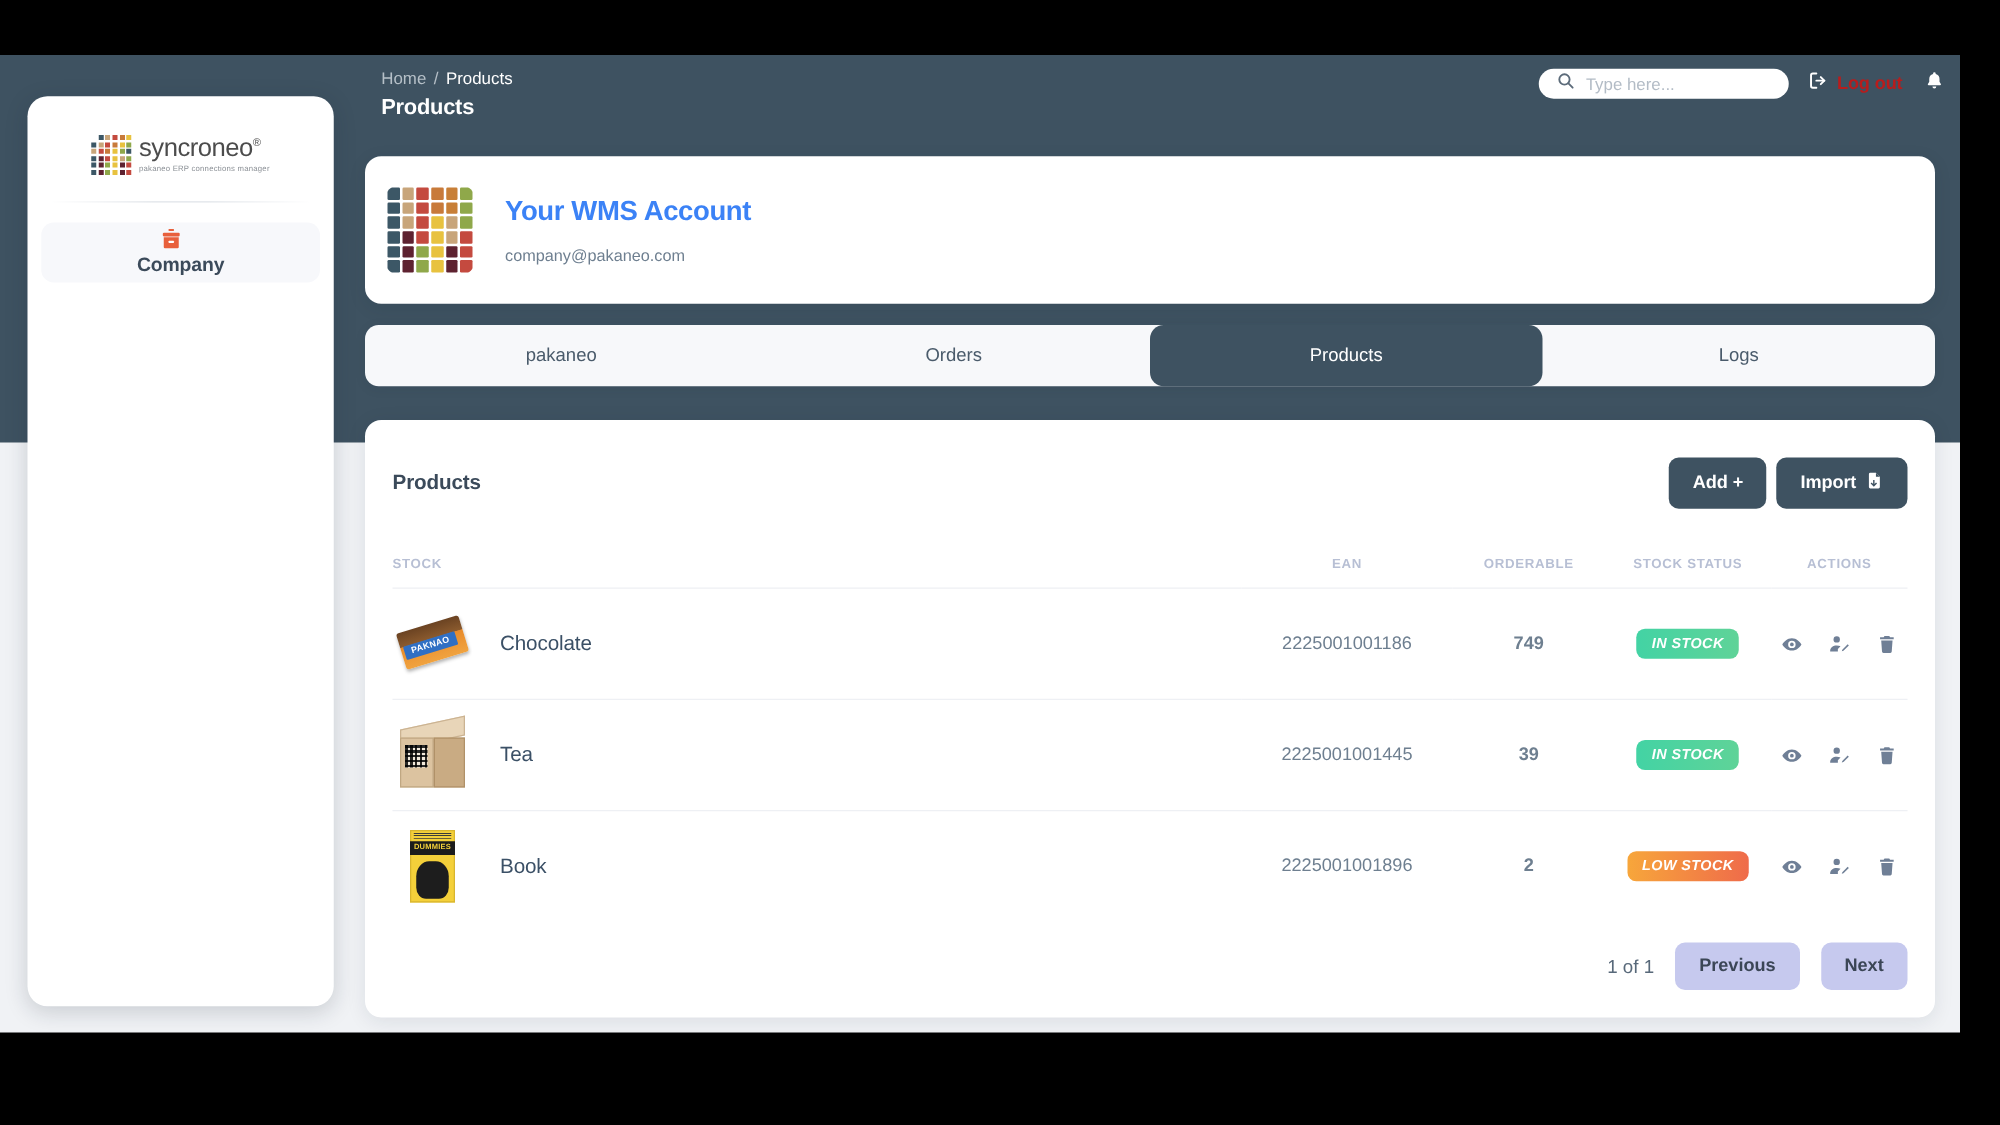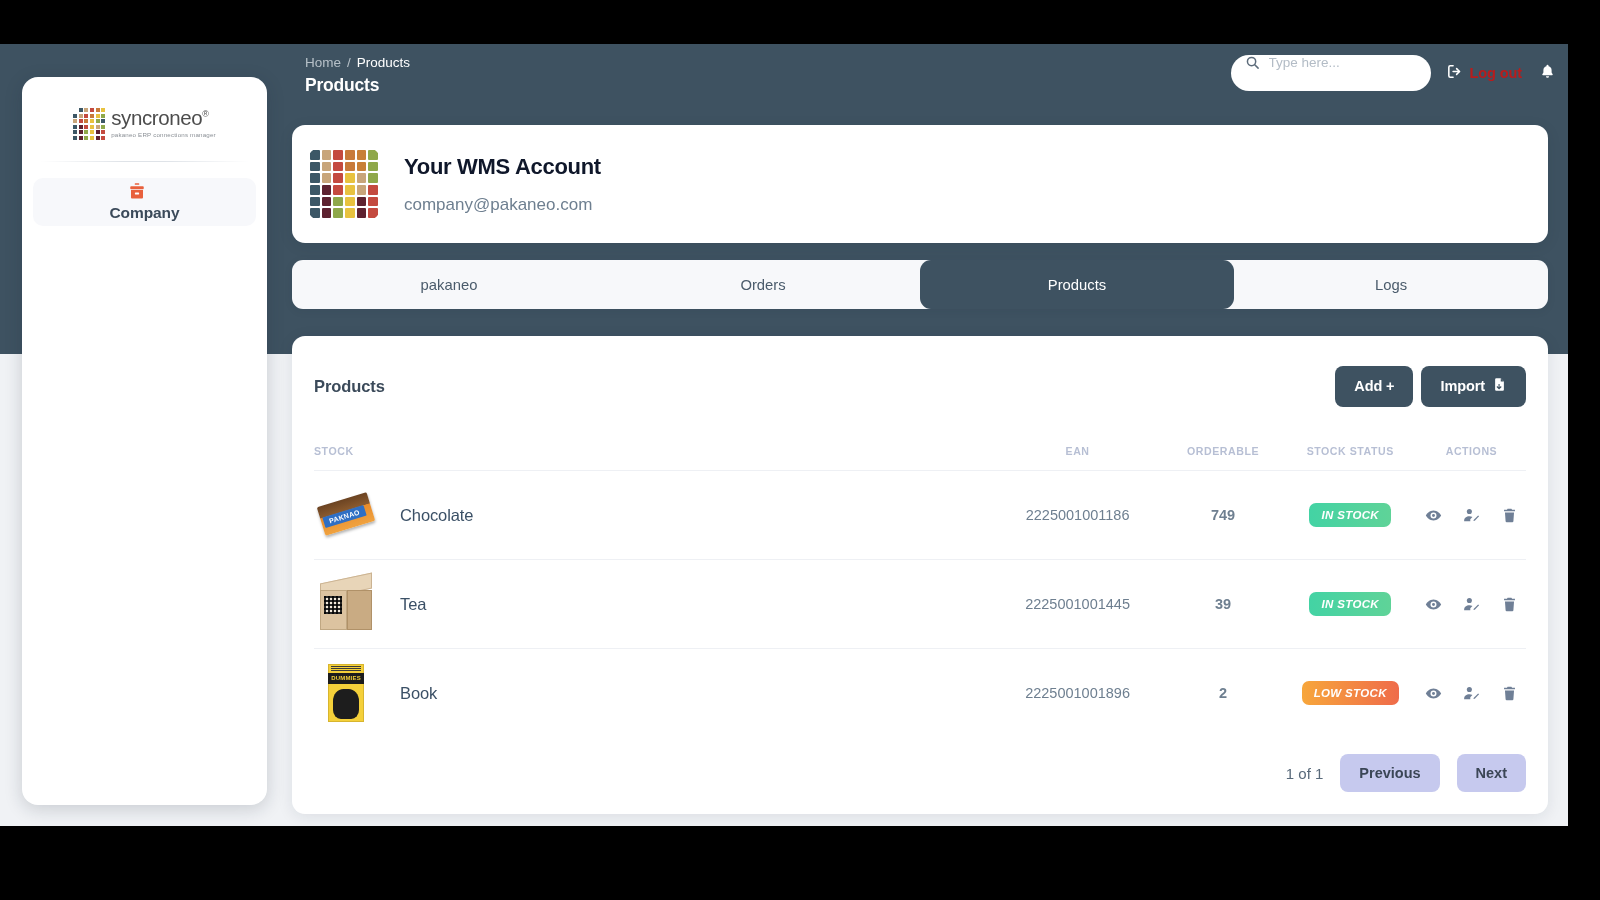--- a/index.html
+++ b/index.html
@@ -117,24 +117,24 @@
   #page-title {
     position: absolute; left: 13px; top: 31px;
     font-size: 17.5px; color: #ffffff; font-weight: 700;
     letter-spacing: -0.2px;
   }
   #topbar-right {
     position: absolute; right: 12px; top: 11px;
     display: flex; align-items: center;
   }
   #search-box {
-    width: 200px; height: 36px;
+    width: 200px; height: 24px;
     background: #ffffff;
     border-radius: 20px;
-    display: flex; align-items: flex-start;
+    display: flex; align-items: center;
     padding: 0 14px;
   }
   #search-box svg { flex: none; }
   #search-input {
     border: 0; outline: none;
     margin-left: 9px;
     width: 140px;
     font-size: 13.5px;
     font-family: "Liberation Sans", sans-serif;
     color: #5c6b7a;
@@ -177,25 +177,25 @@
     display: grid;
     grid-template-columns: repeat(6, 1fr);
     grid-auto-rows: 1fr;
     gap: 2px;
     padding: 3px;
     flex: none;
   }
   #account-avatar i { display: block; border-radius: 1px; }
   #account-meta { margin-left: 23px; }
   #account-name {
-    font-size: 22px; font-weight: 700; color: #0f172a;
+    font-size: 22px; font-weight: 700; color: #3b82f6;
     letter-spacing: -0.3px;
   }
   #account-email {
-    font-size: 17px; color: #6e7f90; margin-top: 15px;
+    font-size: 13px; color: #6e7f90; margin-top: 15px;
   }
 
   
   #tabs {
     position: relative;
     margin: 17px 20px 0 0;
     height: 49px;
     background: #f7f8fa;
     border-radius: 11px;
     display: flex;

